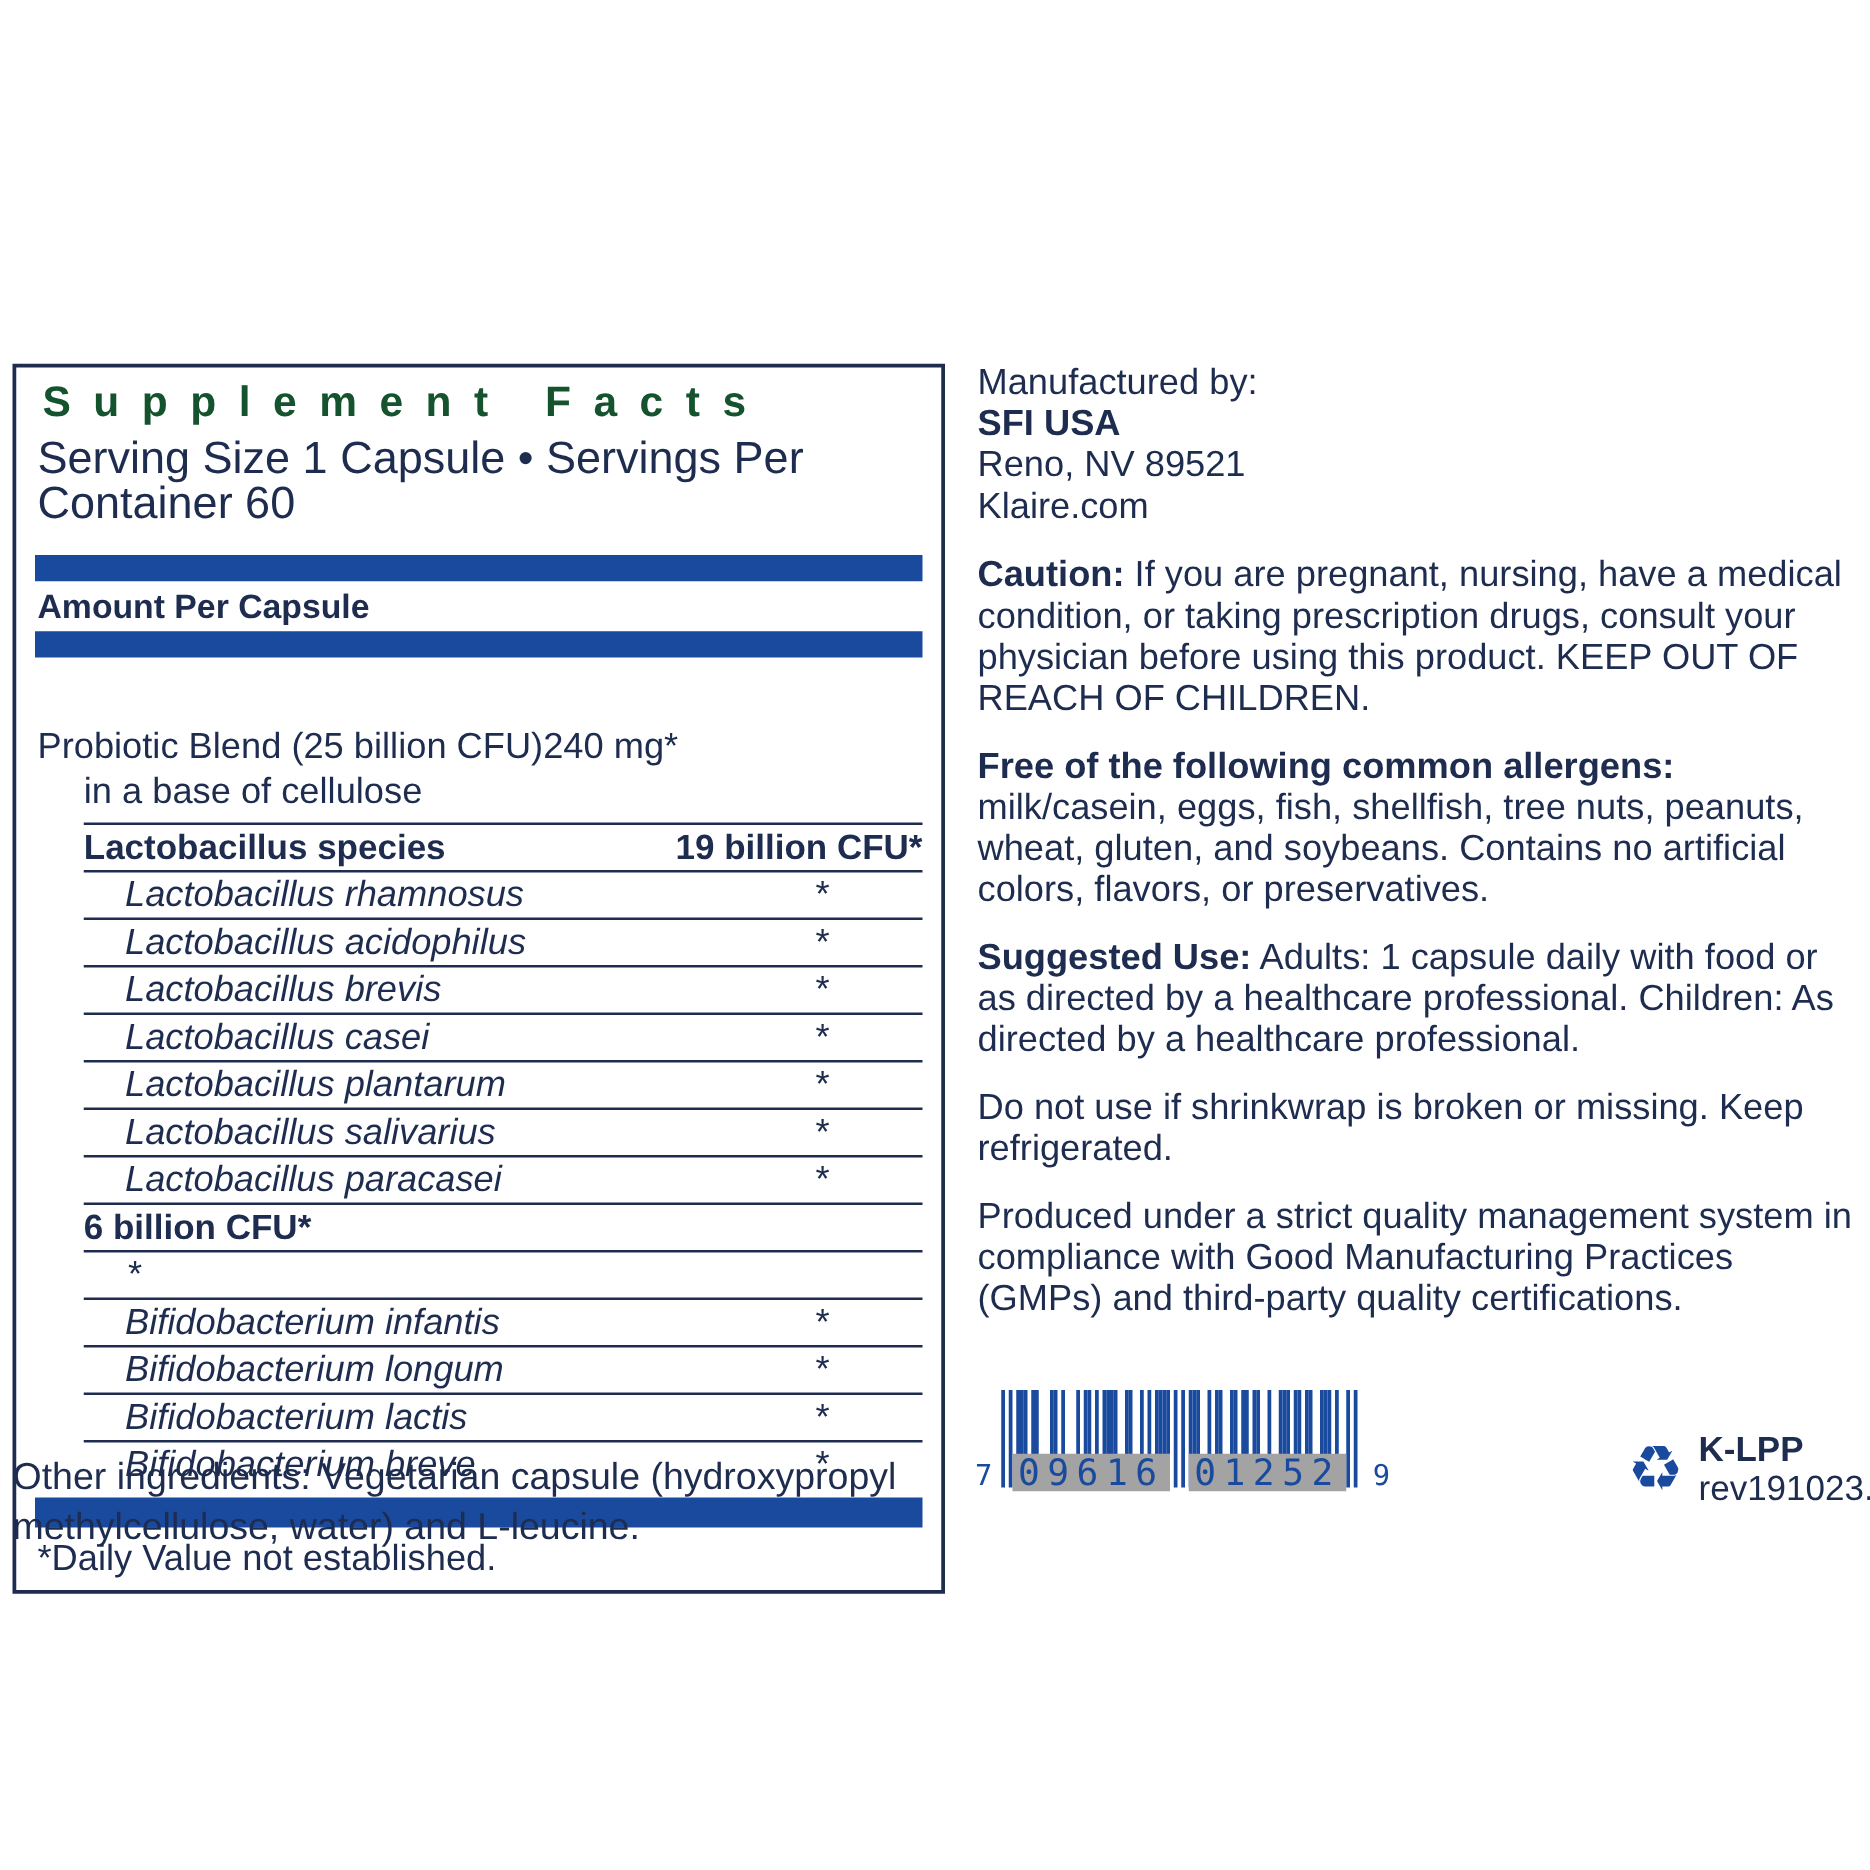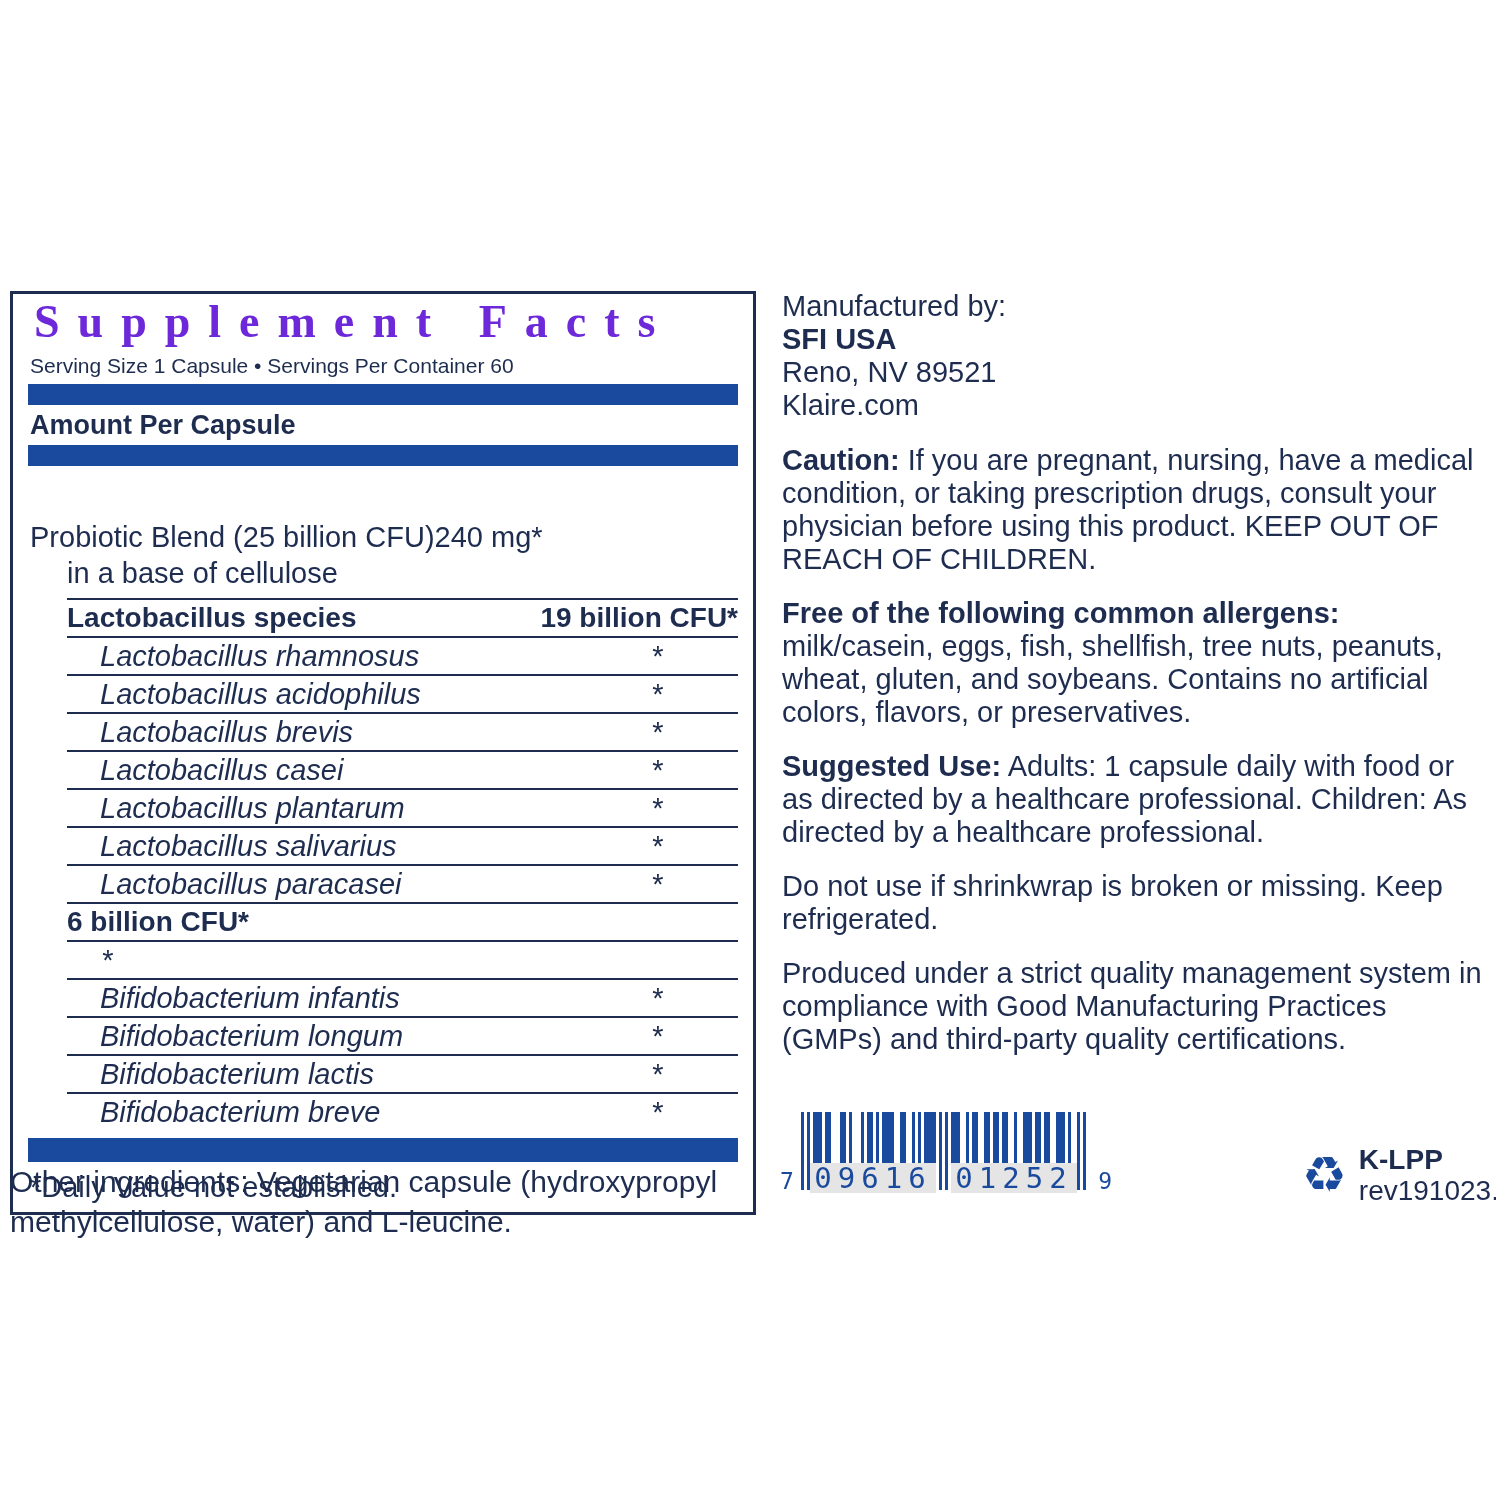--- a/index.html
+++ b/index.html
@@ -14,28 +14,27 @@
   
   .panel{
     position:absolute;left:10px;top:291px;width:746px;
     border:3px solid #1d2c4f;
     box-sizing:border-box;
     padding:2px 15px 4px 15px;
     background:#ffffff;
   }
   .panel-title{
     margin:0 0 0 6px;
-    font-size:46px;font-weight:bold;line-height:52px;
+    font-size:34px;font-weight:bold;line-height:52px;
     letter-spacing:18px;
-    color:#6d28d9;
+    color:#14532d;
     white-space:nowrap;
-    font-family:Liberation Serif, serif;
   }
   .serving{
-    font-size:21px;line-height:36px;margin:0 0 0 2px;
+    font-size:36px;line-height:36px;margin:0 0 24px 2px;
   }
   .bluebar{height:21px;background:#1a4a9d;}
   .amount-head{
     font-size:27px;font-weight:bold;line-height:40px;
     padding-left:2px;
   }
   .main-row{
     display:flex;justify-content:flex-start;
     font-size:29px;line-height:34px;
     padding:9px 2px 0 2px;
@@ -82,21 +81,21 @@
 
   
   .barcode-wrap{
     position:absolute;left:801px;top:1112px;
     width:285px;height:78px;
   }
   #barcode-bars{display:flex;width:285px;height:78px;}
   .bc-module{width:3px;height:100%;}
   .bc-module.on{background:#1a4a9d;}
   .bc-band{
-    position:absolute;bottom:-3px;height:30px;background:#e5e5e5;
+    position:absolute;bottom:-3px;height:30px;background:#a3a3a3;
     display:flex;align-items:flex-end;justify-content:center;
     font-family:"DejaVu Sans Mono","Liberation Mono",monospace;
     font-size:29px;line-height:29px;color:#1a4a9d;letter-spacing:6px;
   }
   .band1{left:9px;width:126px;}
   .band2{left:150px;width:126px;text-align:right;}
   .bc-digit{
     position:absolute;bottom:-3px;
     font-family:"DejaVu Sans Mono","Liberation Mono",monospace;
     font-size:23px;line-height:23px;color:#1a4a9d;

